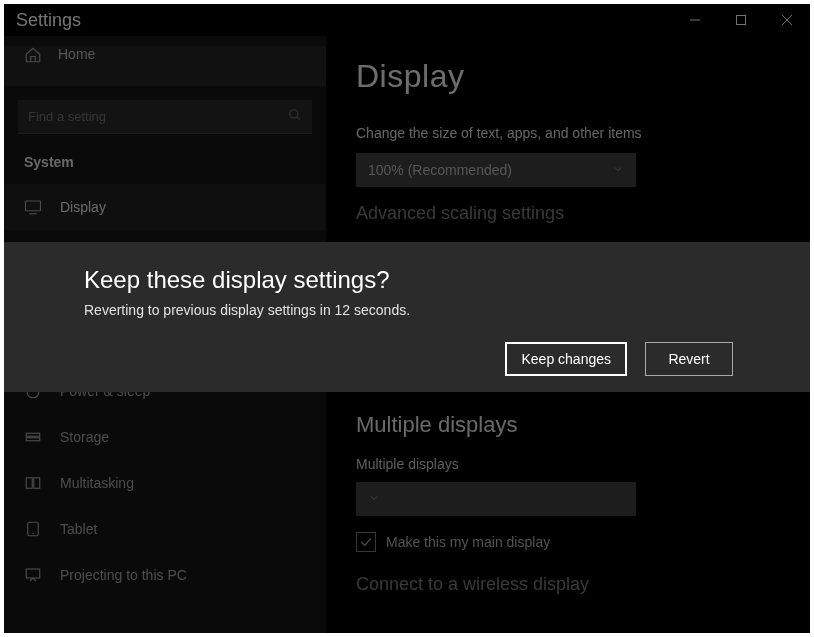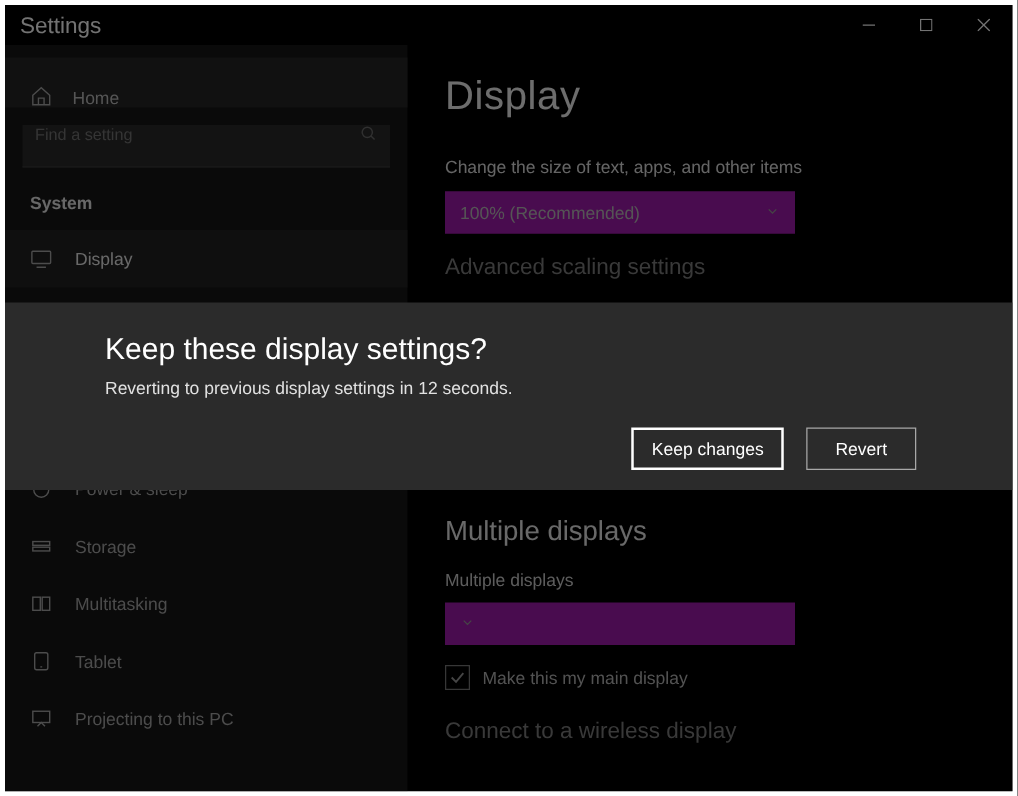--- a/index.html
+++ b/index.html
@@ -5,34 +5,34 @@
     * { margin:0; padding:0; box-sizing:border-box; font-family:"Segoe UI",Arial,sans-serif; -webkit-font-smoothing:antialiased; }
     body { background:#fff; }
     .window { width:814px; height:637px; background:#000; position:relative; overflow:hidden; border:4px solid #fff; }
     .titlebar { height:32px; display:flex; align-items:center; padding-left:12px; color:#fff; font-size:18px; }
     .titlebar-caption {}
     .win-controls { position:absolute; top:0; right:0; display:flex; }
     .win-btn { width:46px; height:32px; display:flex; align-items:center; justify-content:center; color:#fff; }
     .win-btn svg { width:10px; height:10px; }
     .body { display:flex; height:calc(100% - 32px); }
     .sidebar { width:322px; background:#171717; padding-top:6px; position:relative; }
-    .home-row { height:40px; display:flex; align-items:flex-end; gap:16px; padding-left:20px; color:#bdbdbd; font-size:14px; background:#262626; margin:4px 0 14px 0; }
-    .search { margin:0 14px 20px 14px; height:34px; background:#2b2b2b; display:flex; align-items:flex-start; padding:0 10px; color:#6a6a6a; font-size:13px; border-bottom:1px solid #3d3d3d;}
+    .home-row { height:40px; display:flex; align-items:flex-start; gap:16px; padding-left:20px; color:#bdbdbd; font-size:14px; background:#262626; margin:4px 0 14px 0; }
+    .search { margin:0 14px 20px 14px; height:34px; background:#2b2b2b; display:flex; align-items:center; padding:0 10px; color:#6a6a6a; font-size:13px; border-bottom:1px solid #3d3d3d;}
     .search input { background:transparent; border:none; outline:none; color:#cfcfcf; font-size:13px; flex:1; }
     .search-icon { color:#6a6a6a; }
     .cat { padding:0 20px 14px 20px; color:#e6e6e6; font-size:14px; font-weight:700; }
     .nav-item { height:46px; display:flex; align-items:center; gap:18px; padding-left:20px; color:#a8a8a8; font-size:14px; }
     .nav-item.sel { background:#222; color:#e8e8e8; }
     .ico { width:18px; height:18px; display:flex; align-items:center; justify-content:center; color:#a8a8a8; flex-shrink:0; }
     .ico svg { width:18px; height:18px; }
     .main { flex:1; padding:22px 0 0 30px; color:#fff; }
     h1 { font-weight:400; font-size:32px; letter-spacing:0.5px; margin-bottom:30px; color:#f2f2f2; }
     .lbl { font-size:14px; color:#e0e0e0; margin-bottom:12px; }
     .sublbl { font-size:14px; color:#cfcfcf; margin-bottom:10px; }
-    .dropdown { width:280px; height:34px; background:#a21caf; display:flex; align-items:center; justify-content:space-between; padding:0 12px; color:#bdbdbd; font-size:14px; margin-bottom:16px; }
+    .dropdown { width:280px; height:34px; background:#404040; display:flex; align-items:center; justify-content:space-between; padding:0 12px; color:#bdbdbd; font-size:14px; margin-bottom:16px; }
     .link { color:#7f7f7f; font-size:18px; margin-bottom:28px; display:block; }
     h2 { font-weight:400; font-size:22px; color:#e8e8e8; margin-bottom:18px; }
     .chk-row { display:flex; align-items:center; gap:10px; color:#b7b7b7; font-size:14px; margin-bottom:22px; }
     .chk { width:20px; height:20px; border:1.5px solid #7a7a7a; display:flex; align-items:center; justify-content:center; }
     .chk svg { width:14px; height:14px; }
 
     
     .overlay { position:absolute; inset:0; background:rgba(0,0,0,0.55); z-index:5; }
     .dialog { position:absolute; top:238px; left:0; right:0; height:150px; background:#2b2b2b; z-index:6; padding:24px 70px 0 80px; }
     .dialog h3 { font-weight:400; font-size:24px; color:#fff; margin-bottom:8px; }

